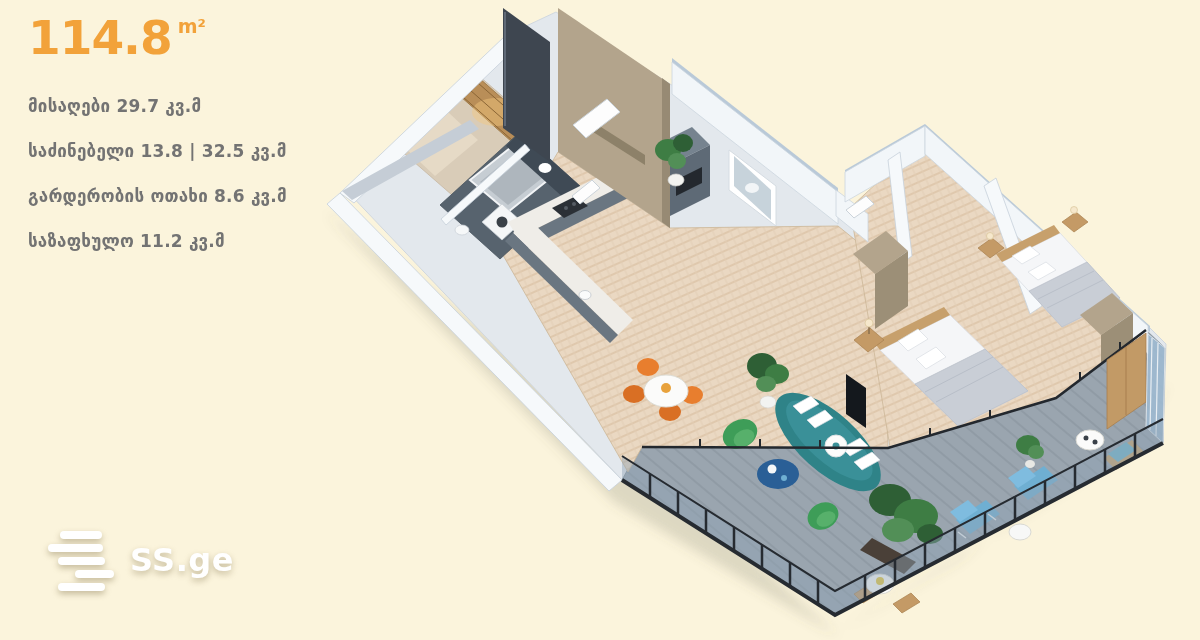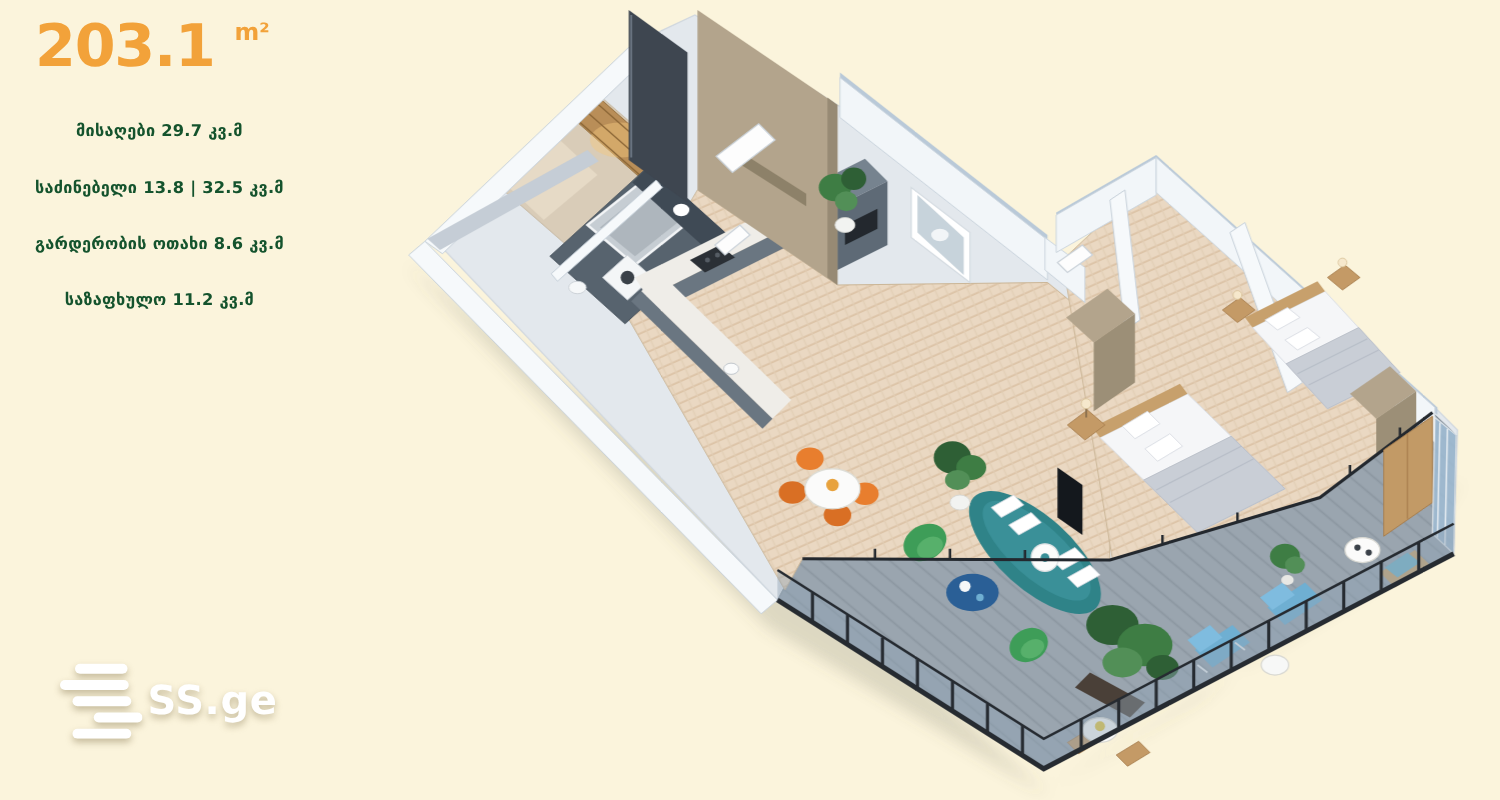--- a/index.html
+++ b/index.html
@@ -1,25 +1,25 @@
 <!DOCTYPE html>
 <html><head>
 <meta charset="utf-8">
 <style>
   html,body{margin:0;padding:0;background:#ffffff;}
   .stage{position:relative;width:1200px;height:640px;background:#FBF4DC;overflow:hidden;
          font-family:"DejaVu Sans","Liberation Sans",sans-serif;}
   .plan-svg{position:absolute;left:0;top:0;}
   .area{position:absolute;left:28px;top:10px;color:#F2A23A;white-space:nowrap;}
   .area-value{font-size:47px;font-weight:800;letter-spacing:-1px;}
-  .area-unit{font-size:19px;font-weight:800;position:relative;top:-21px;margin-left:16px;}
+  .area-unit{font-size:19px;font-weight:800;position:relative;top:-21px;margin-left:6px;}
   .rooms{position:absolute;left:28px;top:97px;margin:0;padding:0;list-style:none;}
-  .rooms li{font-size:13px;font-weight:700;color:#14532d;line-height:18px;margin-bottom:27px;
-            letter-spacing:.2px;white-space:nowrap;text-align:center;}
-  .logo{position:absolute;left:48px;top:529px;display:flex;align-items:center;gap:4px;
+  .rooms li{font-size:17px;font-weight:700;color:#737373;line-height:18px;margin-bottom:27px;
+            letter-spacing:.2px;white-space:nowrap;}
+  .logo{position:absolute;left:48px;top:529px;display:flex;align-items:center;gap:16px;
         filter:drop-shadow(0 3px 3px rgba(130,115,75,.45));}
   .logo-text{font-size:32px;font-weight:700;color:#ffffff;letter-spacing:.5px;}
   
   .wall{fill:#F6F9FB;stroke:#C7D1DA;stroke-width:.8;}
   .wallface{fill:#F2F6F9;stroke:#CBD5DE;stroke-width:.8;}
   .walltop{fill:#B9C9D8;stroke:none;}
   .wood{fill:url(#parquet);stroke:#CBB697;stroke-width:.8;}
   .deck{fill:url(#deckp);stroke:#7E8A94;stroke-width:.8;}
   .slate{fill:#57636E;stroke:#49545E;stroke-width:.8;}
   .furnwood{fill:#C49A66;stroke:#A87F4F;stroke-width:.7;}
@@ -306,21 +306,21 @@
       <g>
         <ellipse cx="762" cy="366" rx="15" ry="13" class="plantA"></ellipse>
         <ellipse cx="777" cy="374" rx="12" ry="10" class="plantB"></ellipse>
         <ellipse cx="766" cy="384" rx="10" ry="8" class="plantC"></ellipse>
         <ellipse cx="768" cy="402" rx="8" ry="6" fill="#F2F3F1" stroke="#D5D6D2" stroke-width=".7"></ellipse>
       </g>
     </g>
   </svg>
 
   <header class="area">
-    <span class="area-value">203.1</span><span class="area-unit">m²</span>
+    <span class="area-value">114.8</span><span class="area-unit">m²</span>
   </header>
 
   <ul class="rooms">
     <li><span>მისაღები 29.7 კვ.მ</span></li>
     <li><span>საძინებელი 13.8 | 32.5 კვ.მ</span></li>
     <li><span>გარდერობის ოთახი 8.6 კვ.მ</span></li>
     <li><span>საზაფხულო 11.2 კვ.მ</span></li>
   </ul>
 
   <div class="logo">

